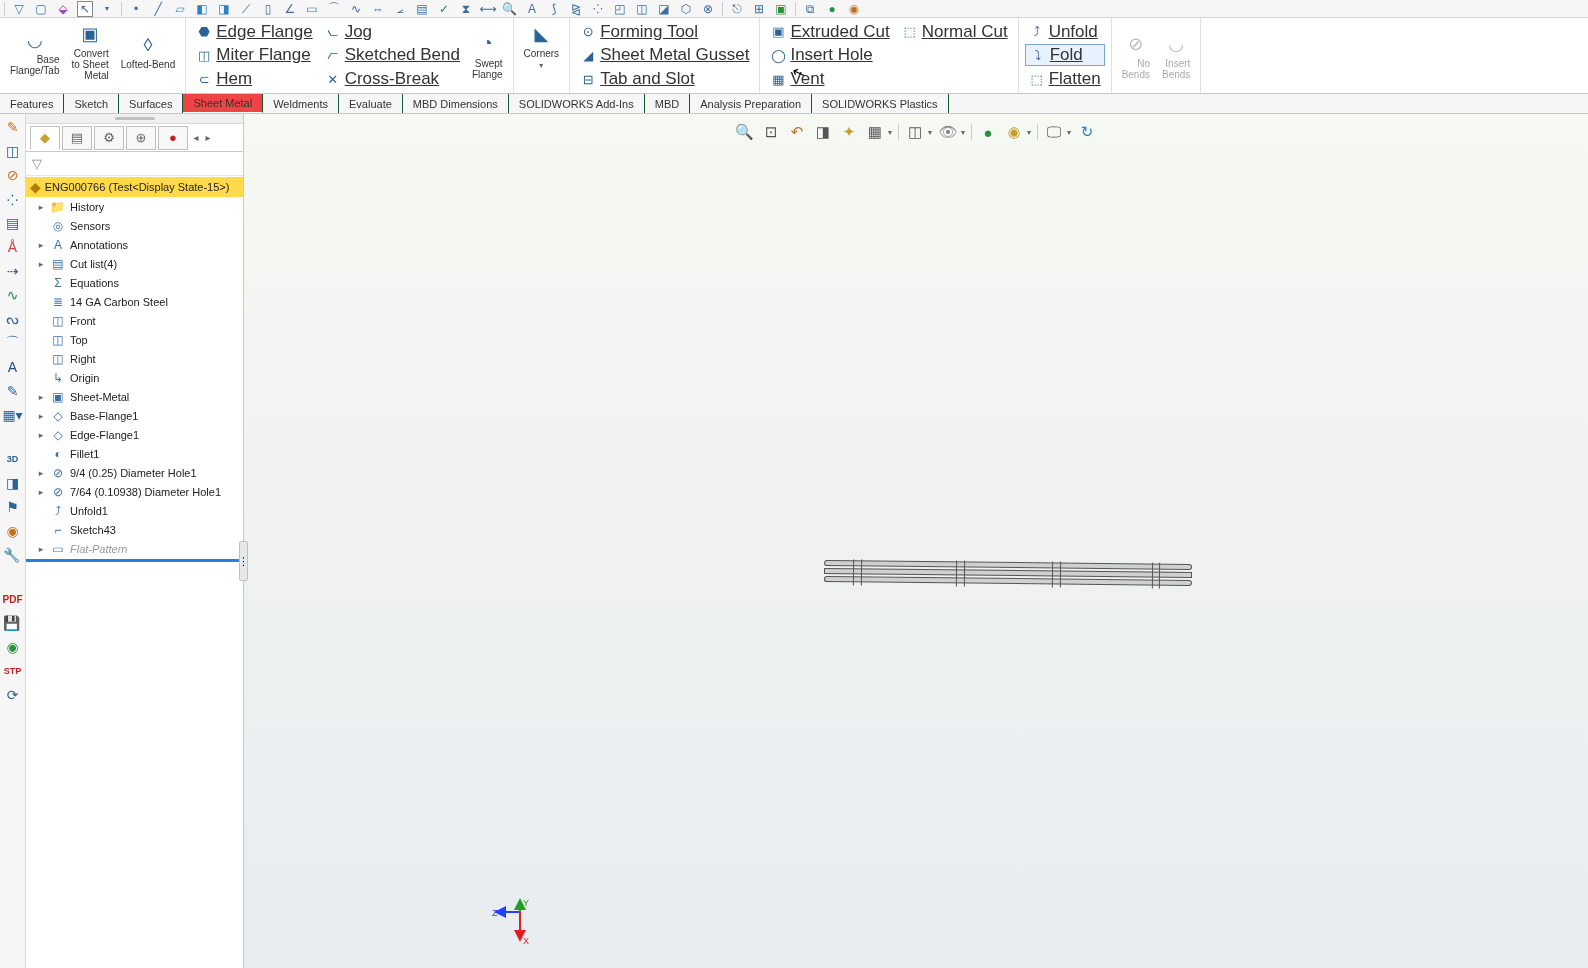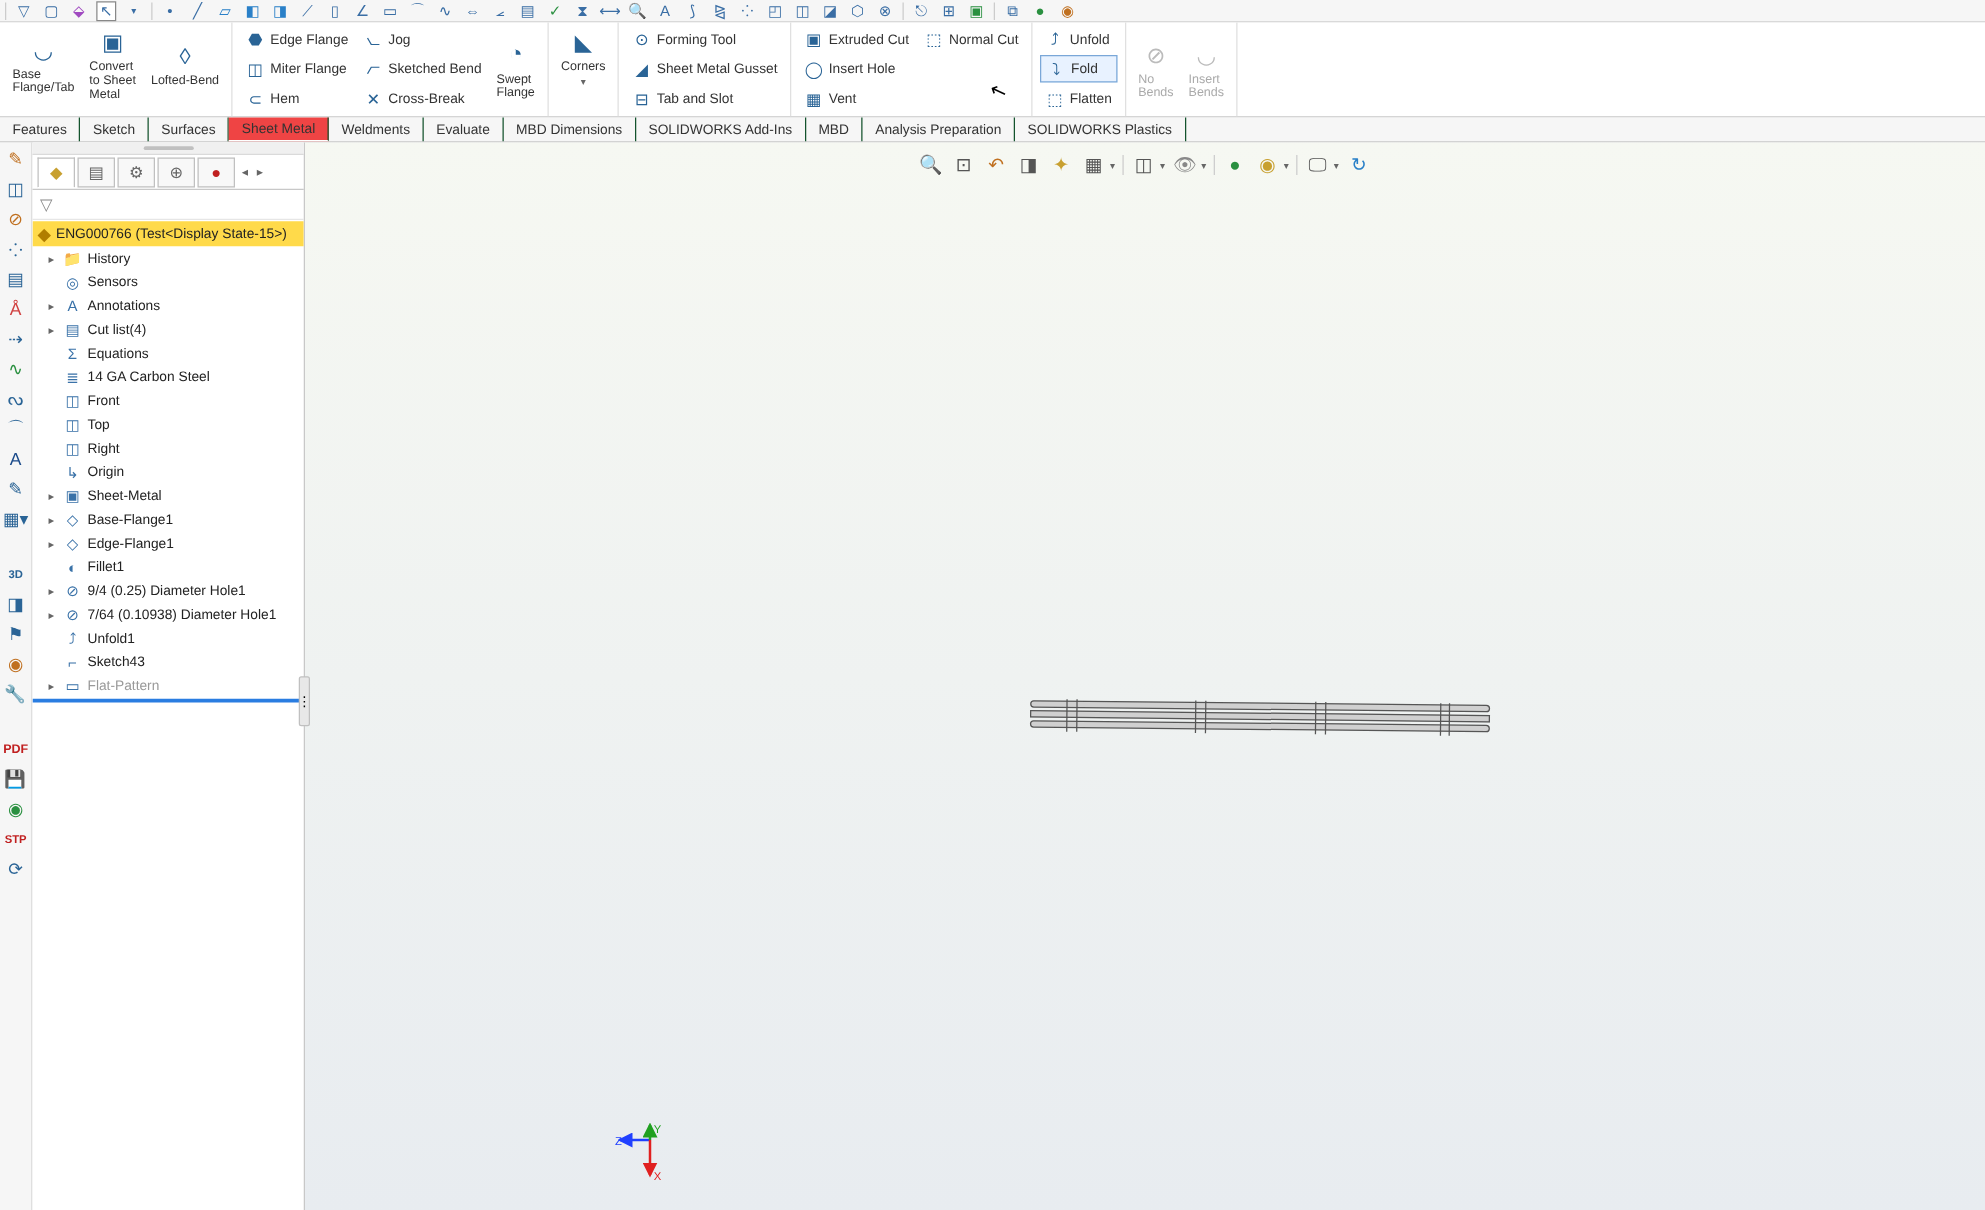--- a/index.html
+++ b/index.html
@@ -8,25 +8,25 @@
 
 .top-strip { height: 18px; background: #f6f6f6; border-bottom: 1px solid #d0d0d0; display: flex; align-items: center; padding: 0 4px; gap: 6px; }
 .top-strip .sep { width: 1px; height: 14px; background: #ccc; }
 .top-strip .ico { width: 16px; height: 16px; display: flex; align-items: center; justify-content: center; font-size: 12px; color: #3a6ea5; cursor: pointer; }
 
 
 .ribbon { height: 76px; background: #fff; border-bottom: 1px solid #c8c8c8; display: flex; }
 .rib-group { display: flex; flex-direction: column; padding: 2px 4px; border-right: 1px solid #e0e0e0; }
 .rib-big { display: flex; flex-direction: column; align-items: center; justify-content: center; padding: 2px 6px; cursor: pointer; gap: 2px; }
 .rib-big .bico { width: 24px; height: 24px; display: flex; align-items: center; justify-content: center; font-size: 18px; color: #2a6496; }
-.rib-big .label { font-size: 10px; text-align: left; line-height: 11px; color: #333; white-space: pre; }
+.rib-big .label { font-size: 10px; text-align: right; line-height: 11px; color: #333; white-space: pre; }
 .rib-col { display: flex; flex-direction: column; justify-content: space-around; padding: 0 2px; }
 .rib-small { display: flex; align-items: center; gap: 4px; padding: 2px 4px; cursor: pointer; height: 22px; }
 .rib-small .sico { width: 16px; height: 16px; display: flex; align-items: center; justify-content: center; font-size: 13px; color: #2a6496; }
-.rib-small .label { font-size: 11px; color: #333; white-space: nowrap; }
+.rib-small .label { font-size: 17px; color: #333; white-space: nowrap; text-decoration: underline; }
 .rib-small.disabled .label, .rib-big.disabled .label { color: #aaa; }
 .rib-small.disabled .sico, .rib-big.disabled .bico { color: #bbb; }
 
 
 .tabbar { height: 20px; background: #f6f6f6; border-bottom: 1px solid #c8c8c8; display: flex; }
 .tabbar .tab { padding: 2px 10px; border-right: 1px solid #14532d; color: #333; cursor: pointer; display: flex; align-items: center; font-size: 11px; }
 .tabbar .tab.active { background: #ef4444; border-bottom: 1px solid #fff; position: relative; }
 
 
 .main { display: flex; height: calc(100% - 18px - 76px - 20px); }
@@ -45,21 +45,21 @@
 .fm-tabs .scroll { width: 12px; height: 20px; display: flex; align-items: center; justify-content: center; font-size: 10px; color: #666; cursor: pointer; }
 .fm-filter { height: 24px; border-bottom: 1px solid #e6e6e6; display: flex; align-items: center; padding: 0 6px; color: #8a8a8a; }
 .fm-filter .funnel { font-size: 13px; }
 .fm-tree { flex: 1; overflow: auto; padding: 1px 0 6px 0; }
 .fm-root { display: flex; align-items: center; gap: 4px; background: #ffda4a; padding: 2px 4px; font-size: 11px; color: #222; }
 .fm-root .ico { color: #b07d00; font-size: 14px; }
 .fm-node { display: flex; align-items: center; gap: 4px; padding: 2px 4px 2px 0; cursor: pointer; height: 19px; }
 .fm-node .exp { width: 10px; text-align: center; font-size: 9px; color: #666; }
 .fm-node .nico { width: 16px; height: 16px; display: flex; align-items: center; justify-content: center; font-size: 12px; color: #3a72a8; }
 .fm-node .ntxt { font-size: 11px; color: #222; }
-.fm-node.greyed .ntxt { color: #999; }
+.fm-node.greyed .ntxt { color: #999; font-style: italic; }
 .fm-end { height: 3px; background: #2a7de1; margin: 1px 0 0 0; }
 
 
 .viewport { flex: 1; position: relative; background: linear-gradient(180deg, #f6f8f2 0%, #e8ecf0 100%); }
 .viewport-splitter-handle { position:absolute; left:-5px; top:50%; width:9px; height:40px; background:#e8e8e8; border:1px solid #c0c0c0; border-radius:2px; display:flex; align-items:center; justify-content:center; cursor:col-resize; }
 .view-toolbar { position: absolute; top: 8px; left: 50%; transform: translateX(-50%); display: flex; gap: 6px; align-items: center; }
 .view-toolbar .vico { width: 20px; height: 20px; font-size: 15px; color: #555; cursor: pointer; display: flex; align-items: center; justify-content: center; }
 .view-toolbar .vsep { width: 1px; height: 16px; background: #ccc; }
 .view-toolbar .drop { font-size: 8px; color: #666; margin-left: -3px; }
 

